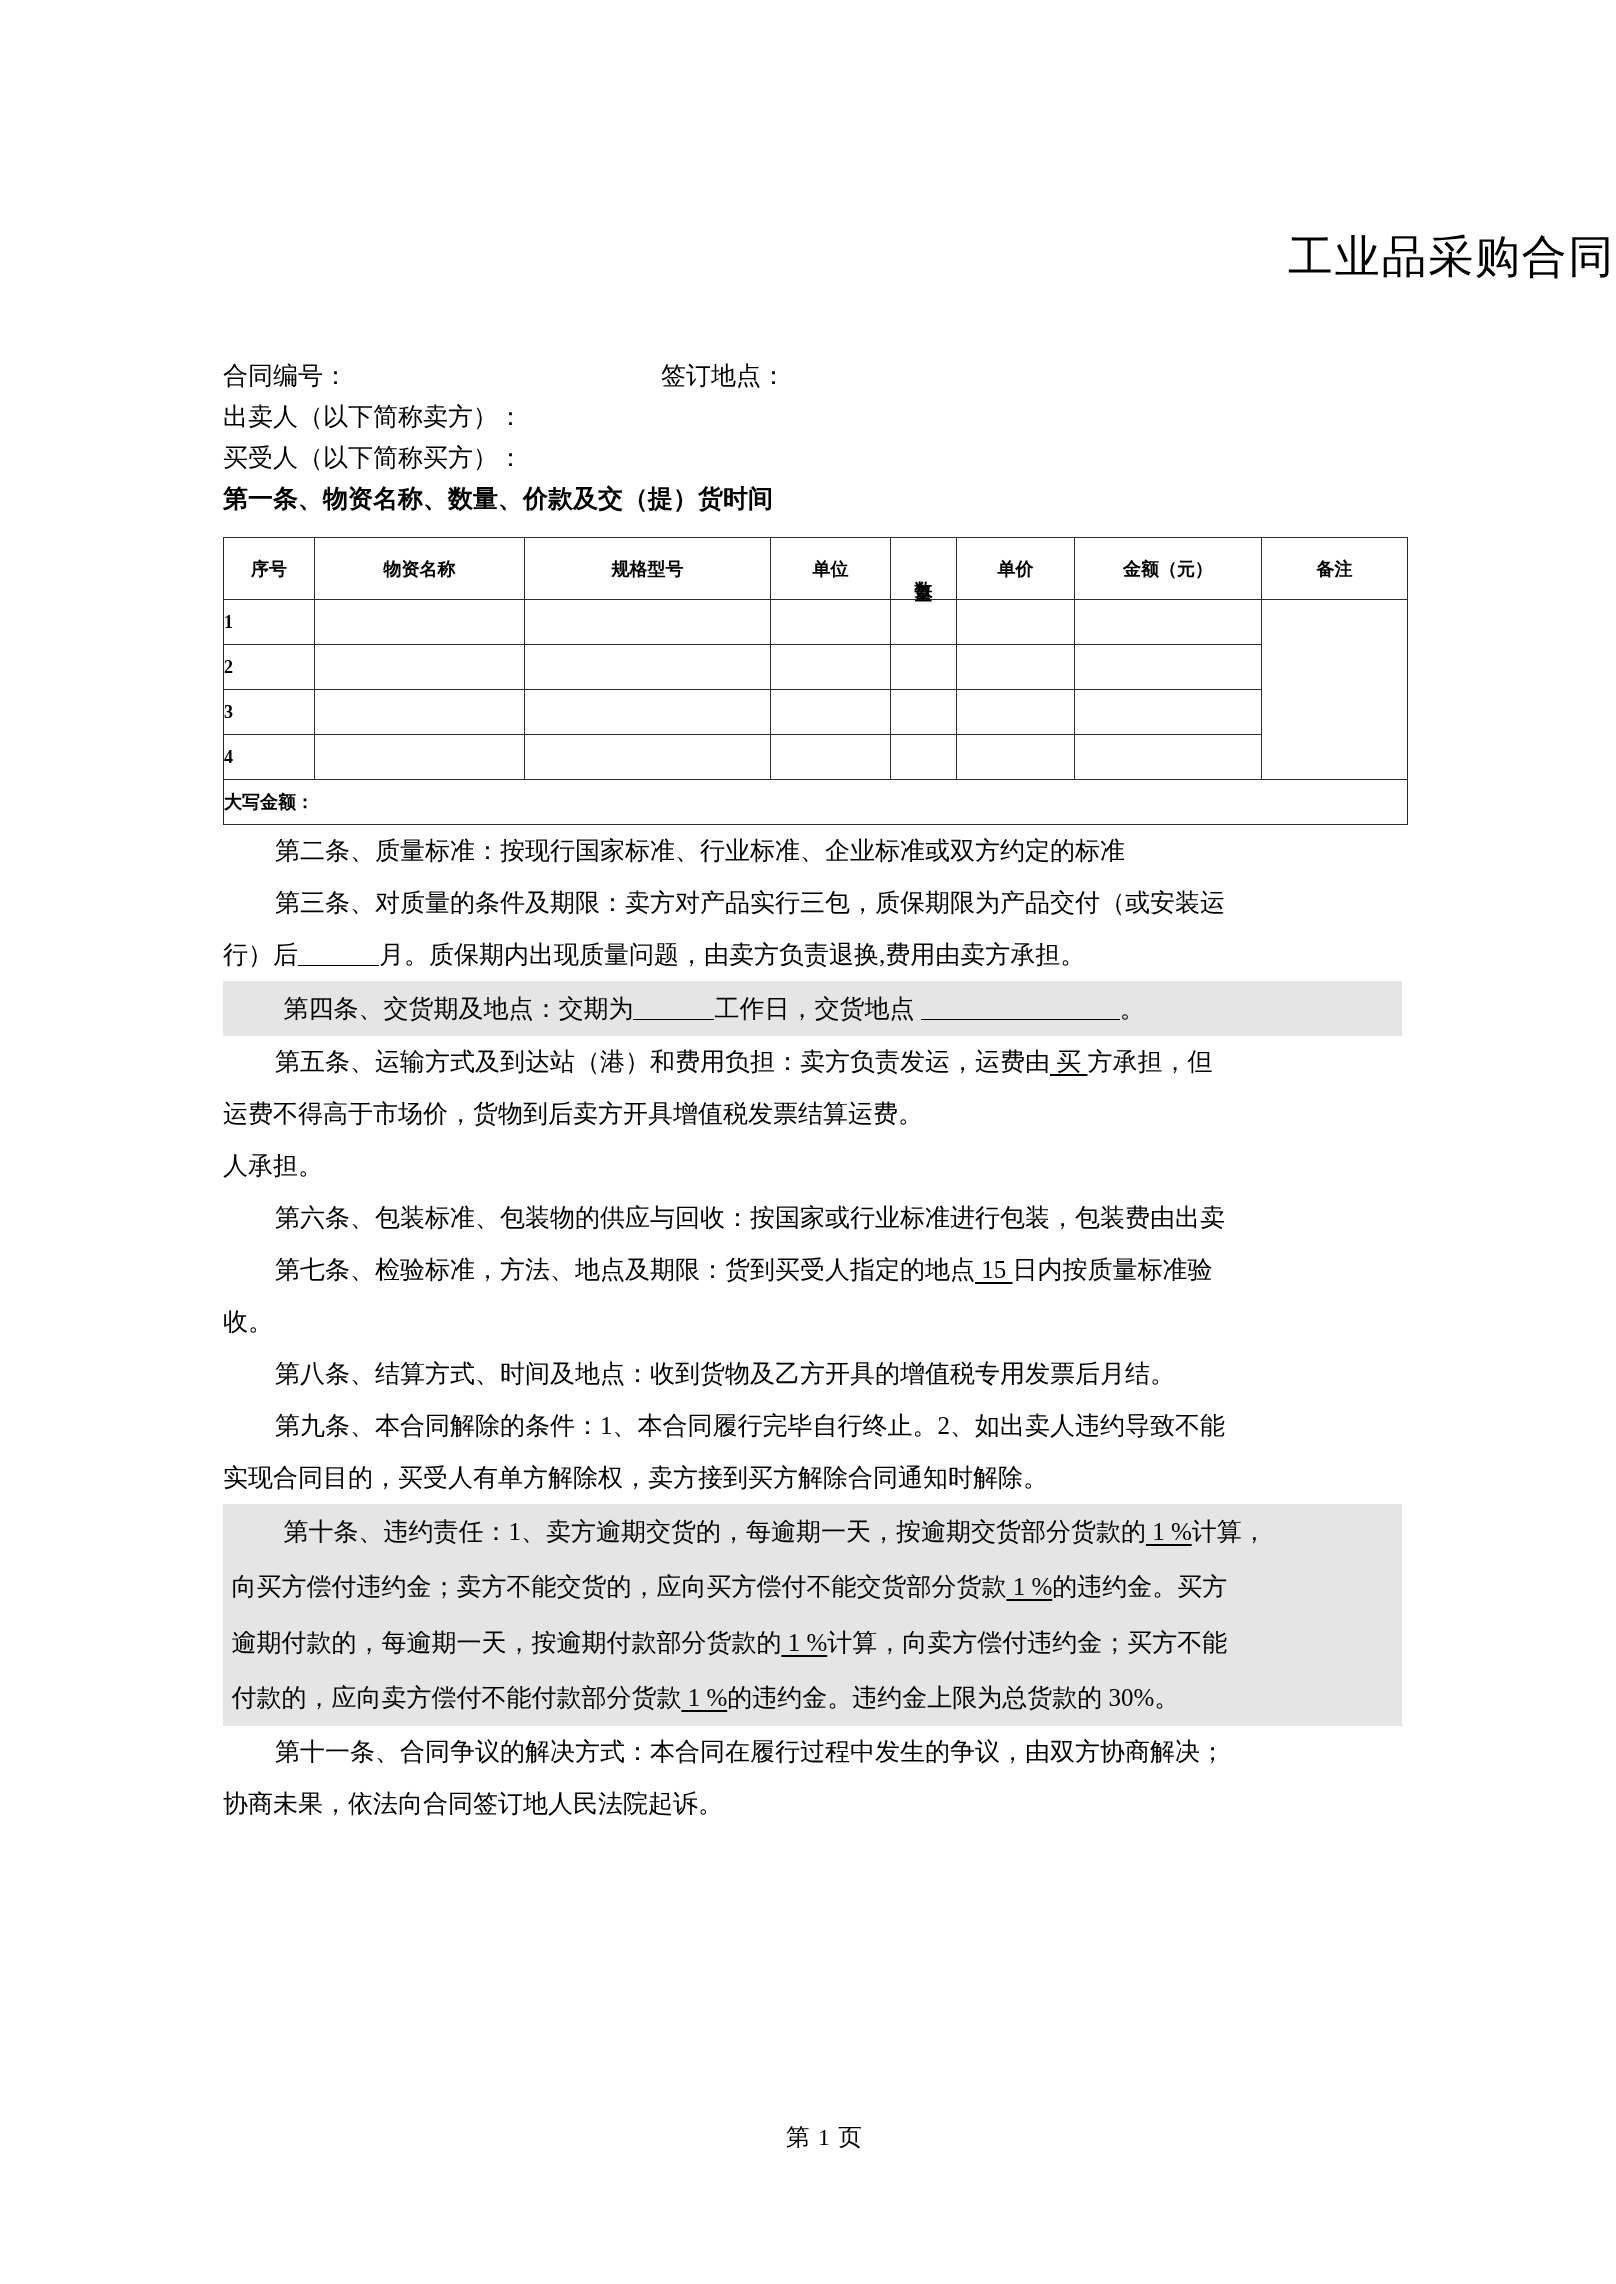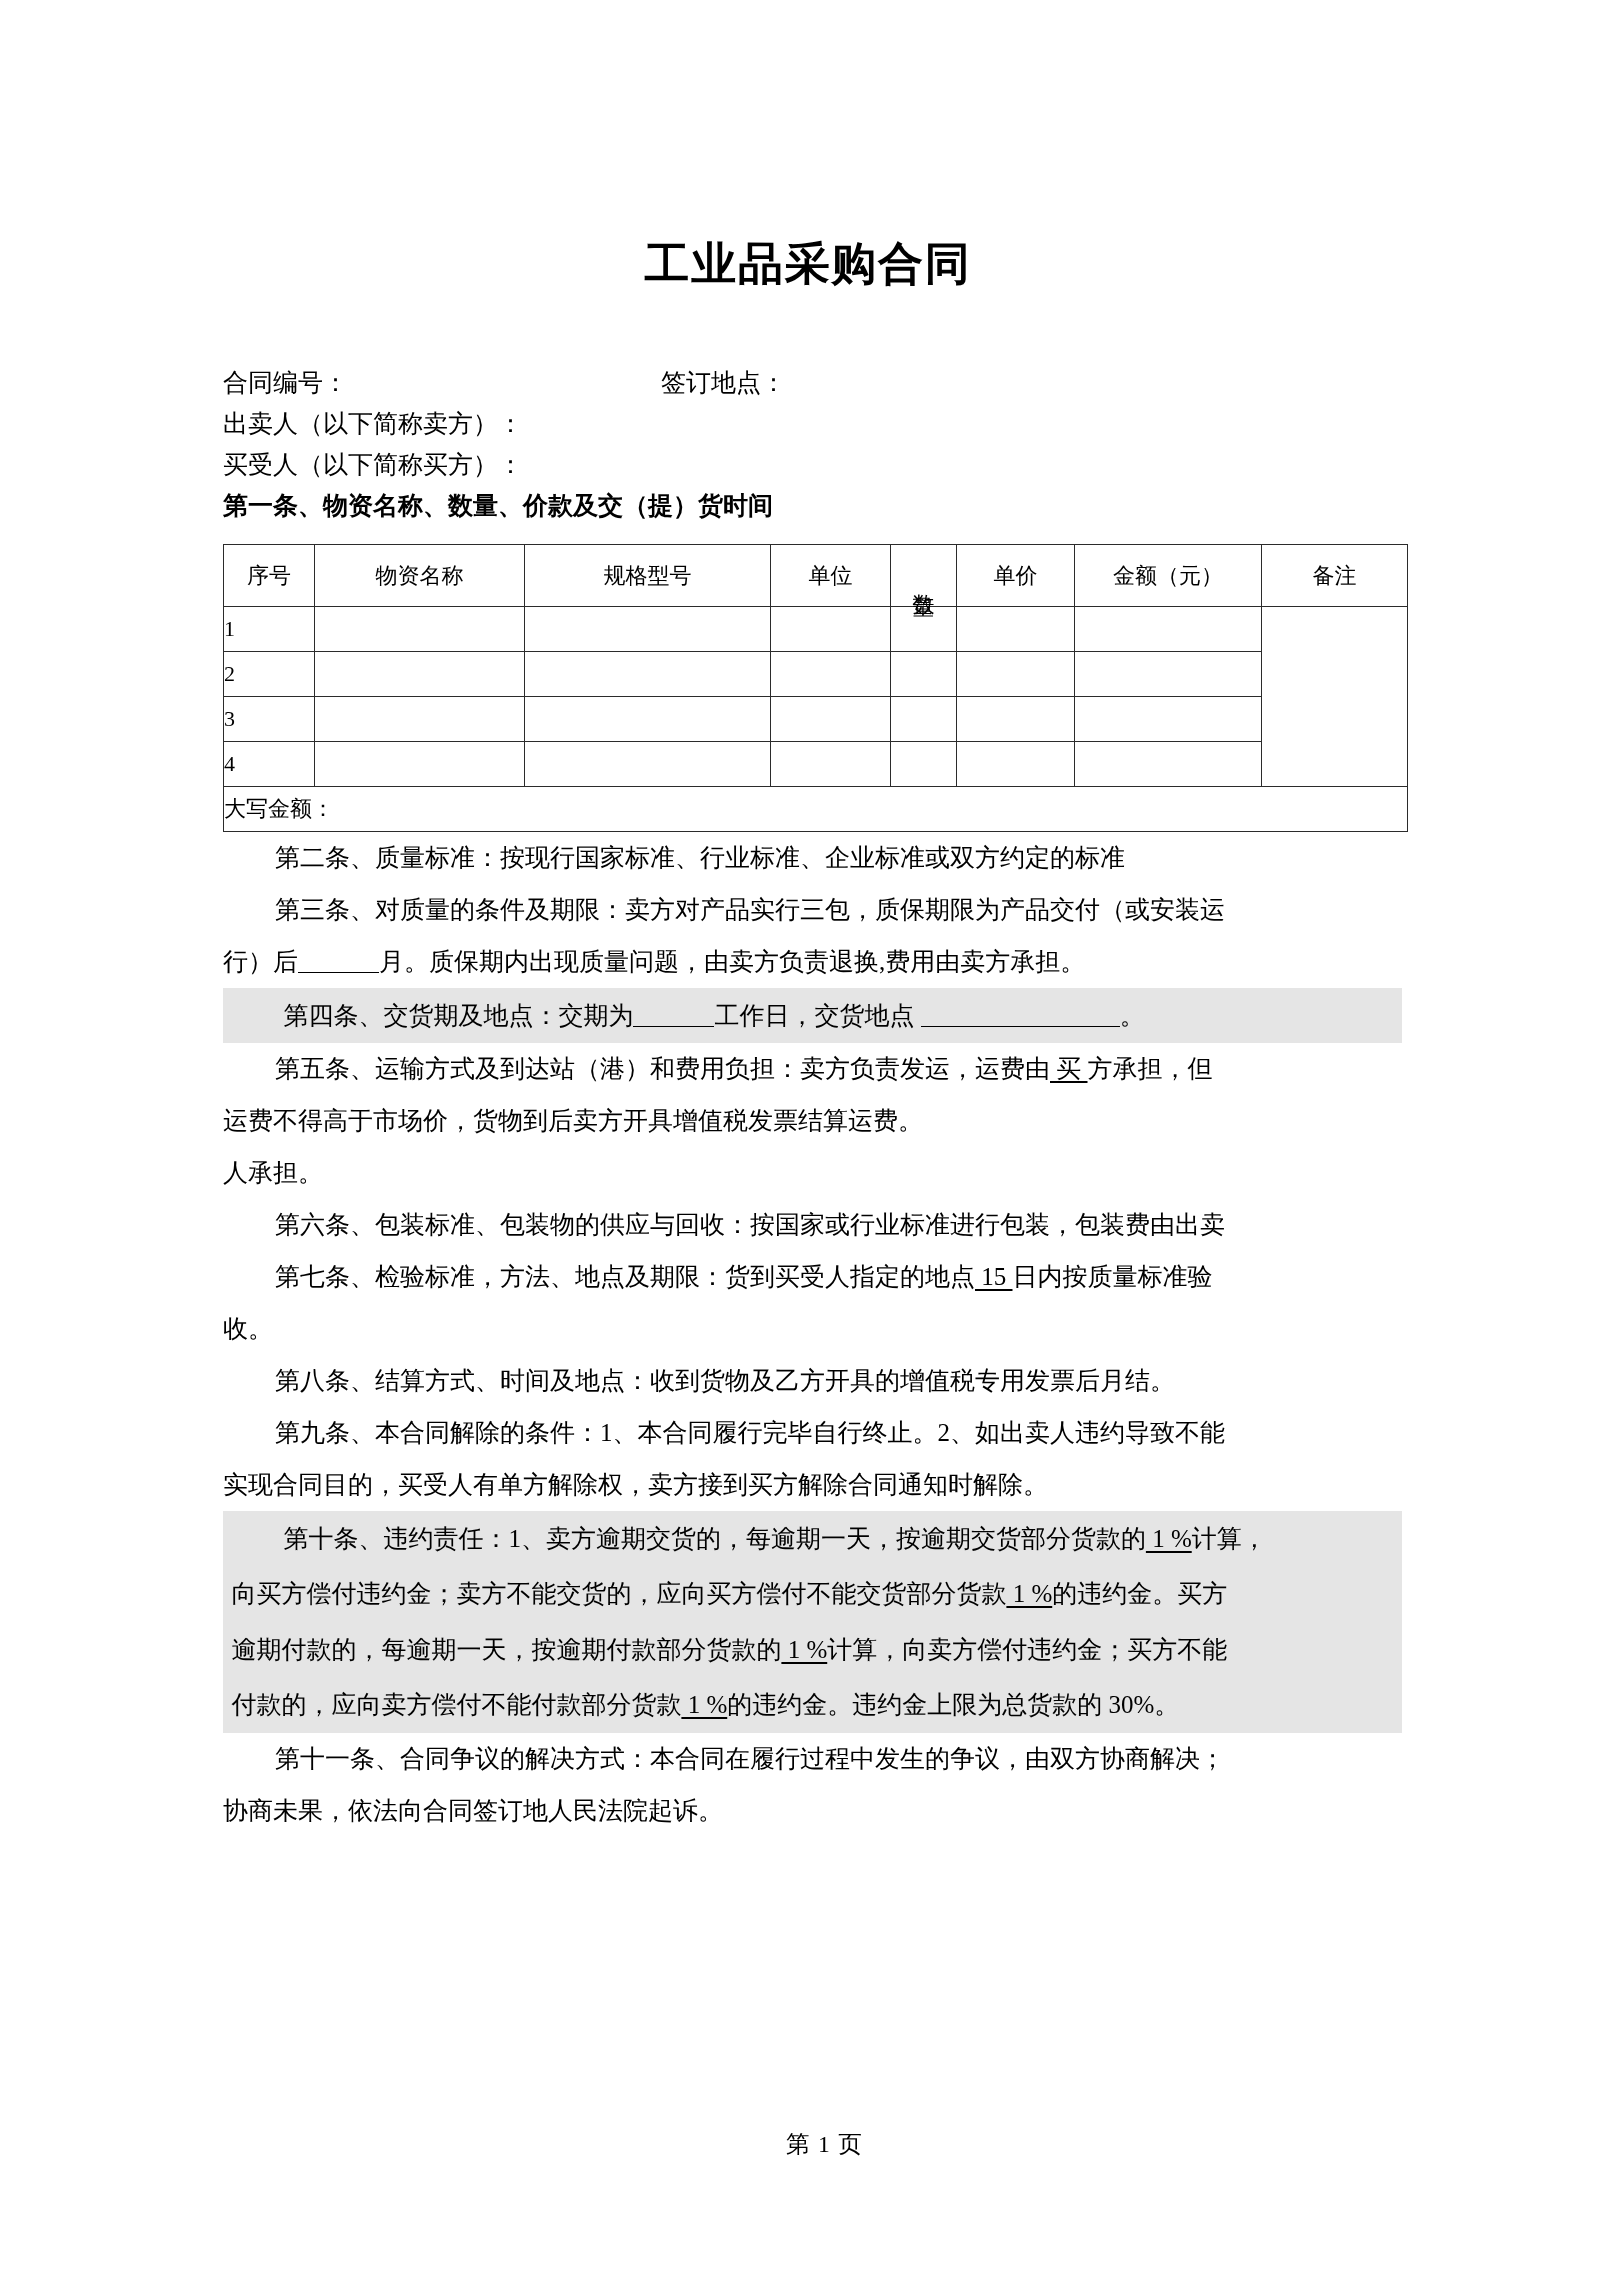--- a/index.html
+++ b/index.html
@@ -16,25 +16,25 @@
     overflow: hidden;
   }
   .page {
     position: relative;
     width: 1616px;
     height: 2284px;
     background: #ffffff;
     box-sizing: border-box;
   }
   .doc-title {
-    text-align: center;
+    text-align: right;
     font-size: 45px;
-    font-weight: bold;
+    font-weight: normal;
     letter-spacing: 1.7px;
-    margin: 8px;
+    margin: 1px;
     padding-top: 226px;
     font-family: "Liberation Sans", "DejaVu Sans", sans-serif;
   }
   .content {
     position: absolute;
     left: 223px;
     top: 354px;
     width: 1179px;
   }
   .hdr-line {
@@ -53,22 +53,22 @@
     margin-bottom: 18px;
   }
   table.goods {
     border-collapse: collapse;
     width: 1183px;
     table-layout: fixed;
     margin-top: 3.4px;
   }
   table.goods th, table.goods td {
     border: 1.7px solid #2b2b2b;
-    font-size: 22px;
-    font-weight: normal;
+    font-size: 18px;
+    font-weight: bold;
     vertical-align: middle;
     padding: 0;
   }
   table.goods thead th {
     height: 61px;
   }
   table.goods tbody td {
     height: 44px;
   }
   .vert-head {

